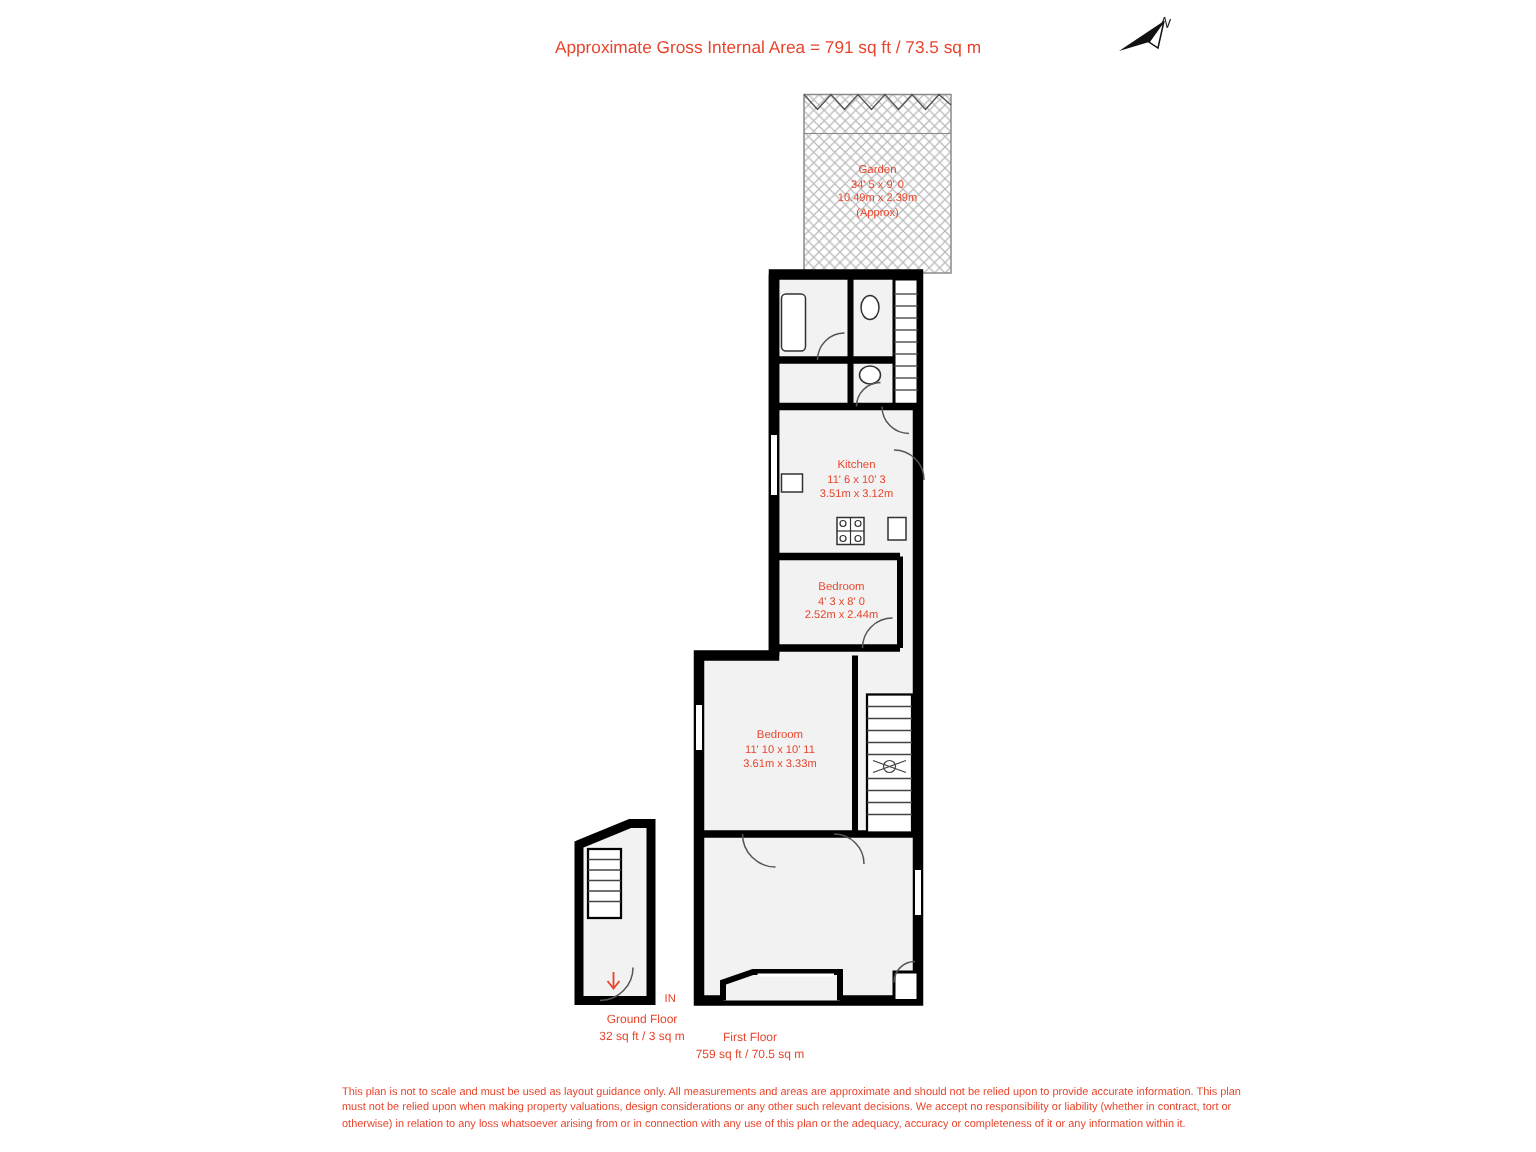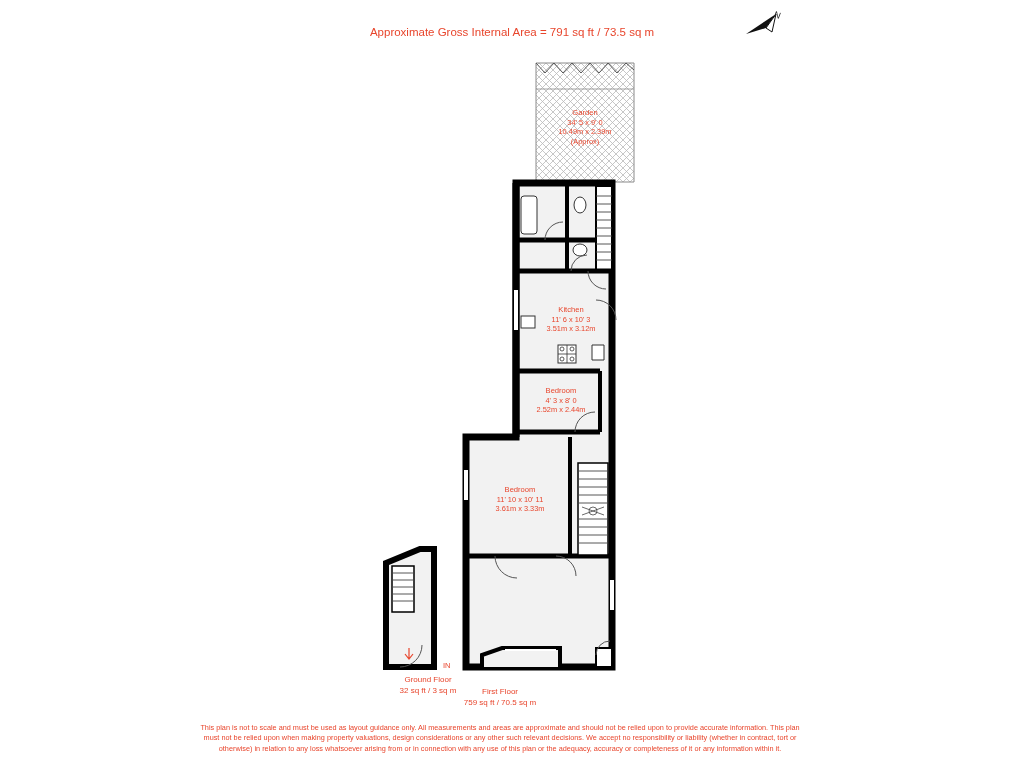--- a/index.html
+++ b/index.html
@@ -81,24 +81,23 @@
   #in-label {
     position: absolute;
     font-size: 7.5px;
     color: #e8452c;
     left: 399px;
     top: 661px;
     margin-left: 44px;
   }
   #disclaimer {
     position: absolute;
-    left: 200px;
+    left: 228px;
     top: 723px;
     width: 600px;
-    text-align: center;
     font-size: 7.3px;
     line-height: 10.4px;
     color: #e8452c;
   }
 </style>
 </head>
 <body>
 
 <div class="page">
 

